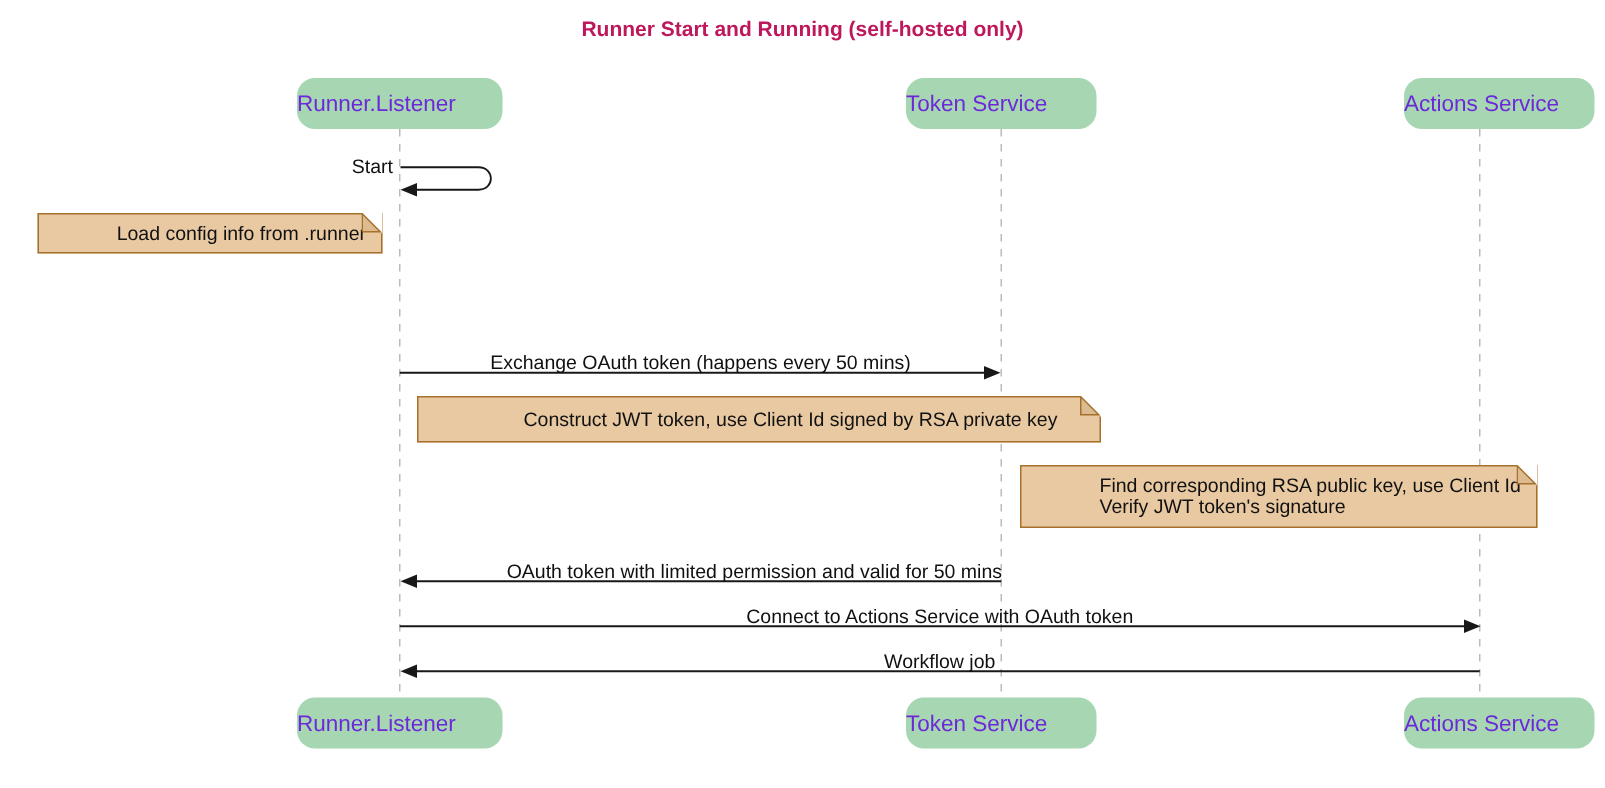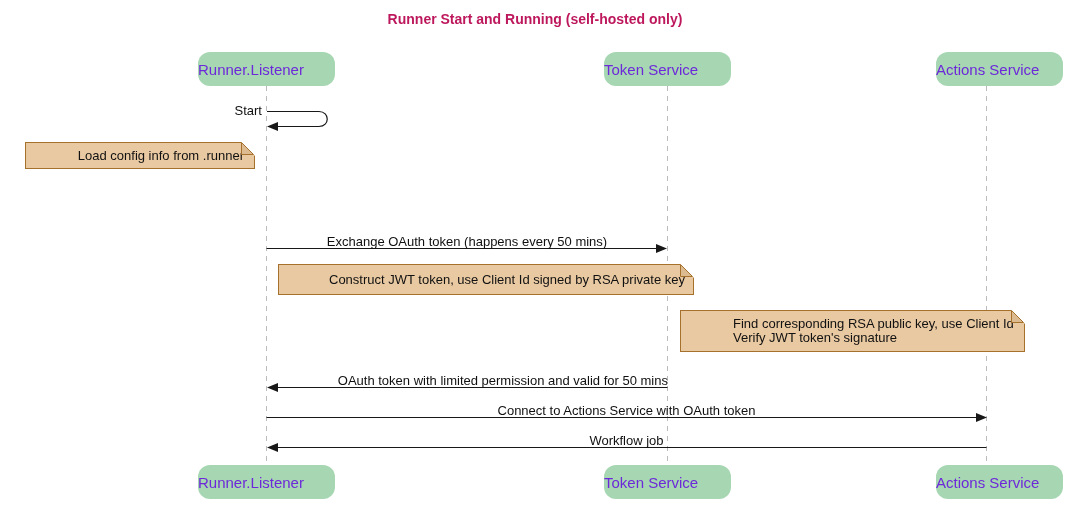--- a/index.html
+++ b/index.html
@@ -62,21 +62,21 @@
   .note .note-text { white-space: pre-line; display: block; margin-left: 42px; }
   .note-fold {
     position: absolute;
     top: -1px;
     right: -1px;
     width: 14px;
     height: 14px;
   }
   .note-1 { right: 815px; top: 142px; }
   .note-2 { right: 815px; top: 187px; }
-  .note-3 { left: 278px; top: 264px; padding: 7px 8px; }
+  .note-3 { left: 278px; top: 264px; padding: 7px 28px; }
   .note-4 { left: 680px; top: 310px; padding: 6px 10px; line-height: 14px; }
 
   .msg-label {
     position: absolute;
     font-size: 13px;
     color: #101010;
     white-space: nowrap;
   }
   .label-start { left: 180px; top: 103px; width: 82px; text-align: right; }
   .label-msg1  { left: 266px; top: 234px; width: 402px; text-align: center; }

